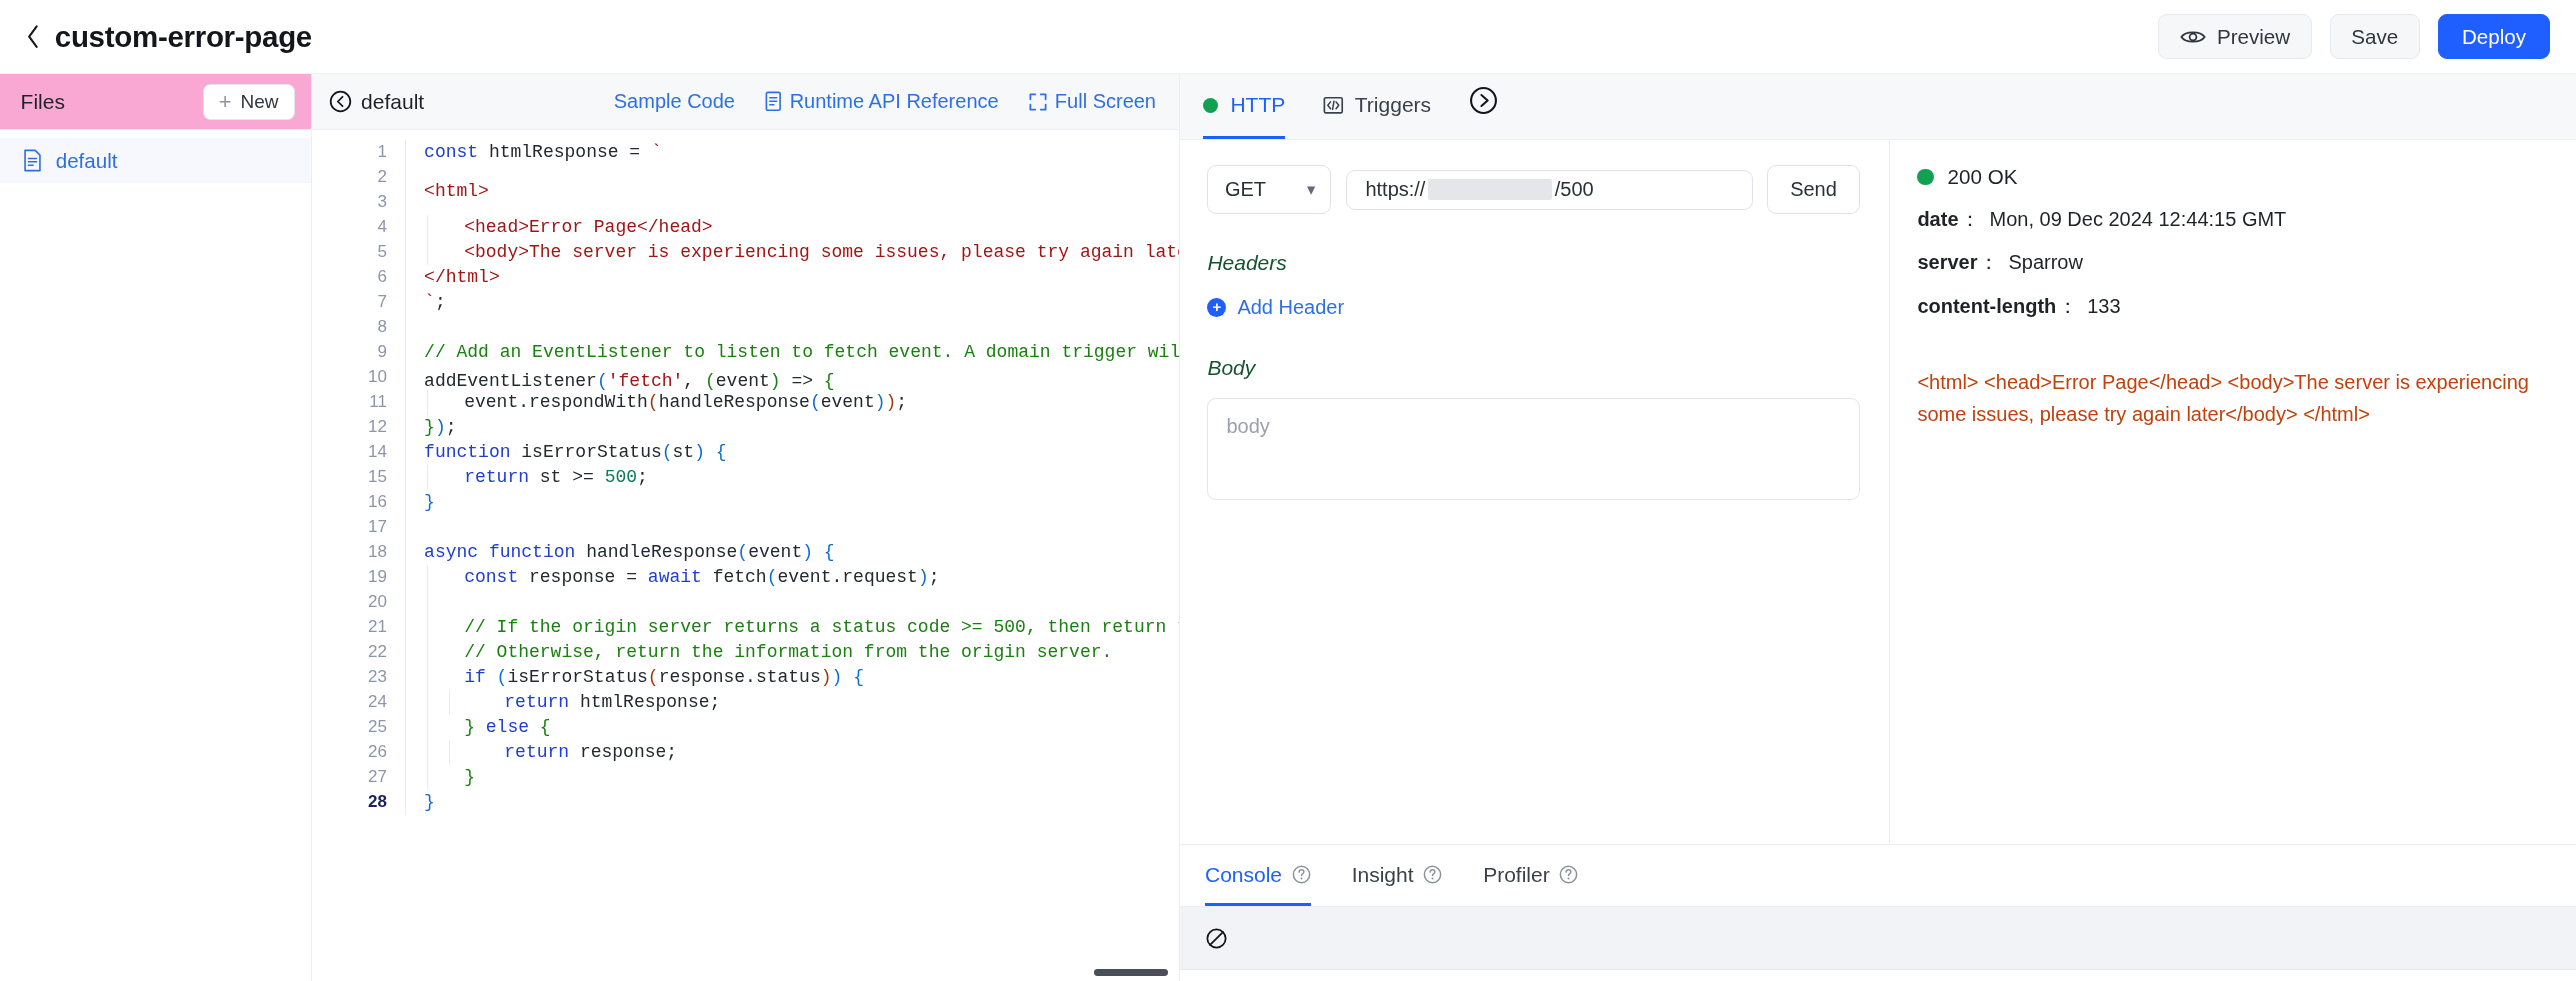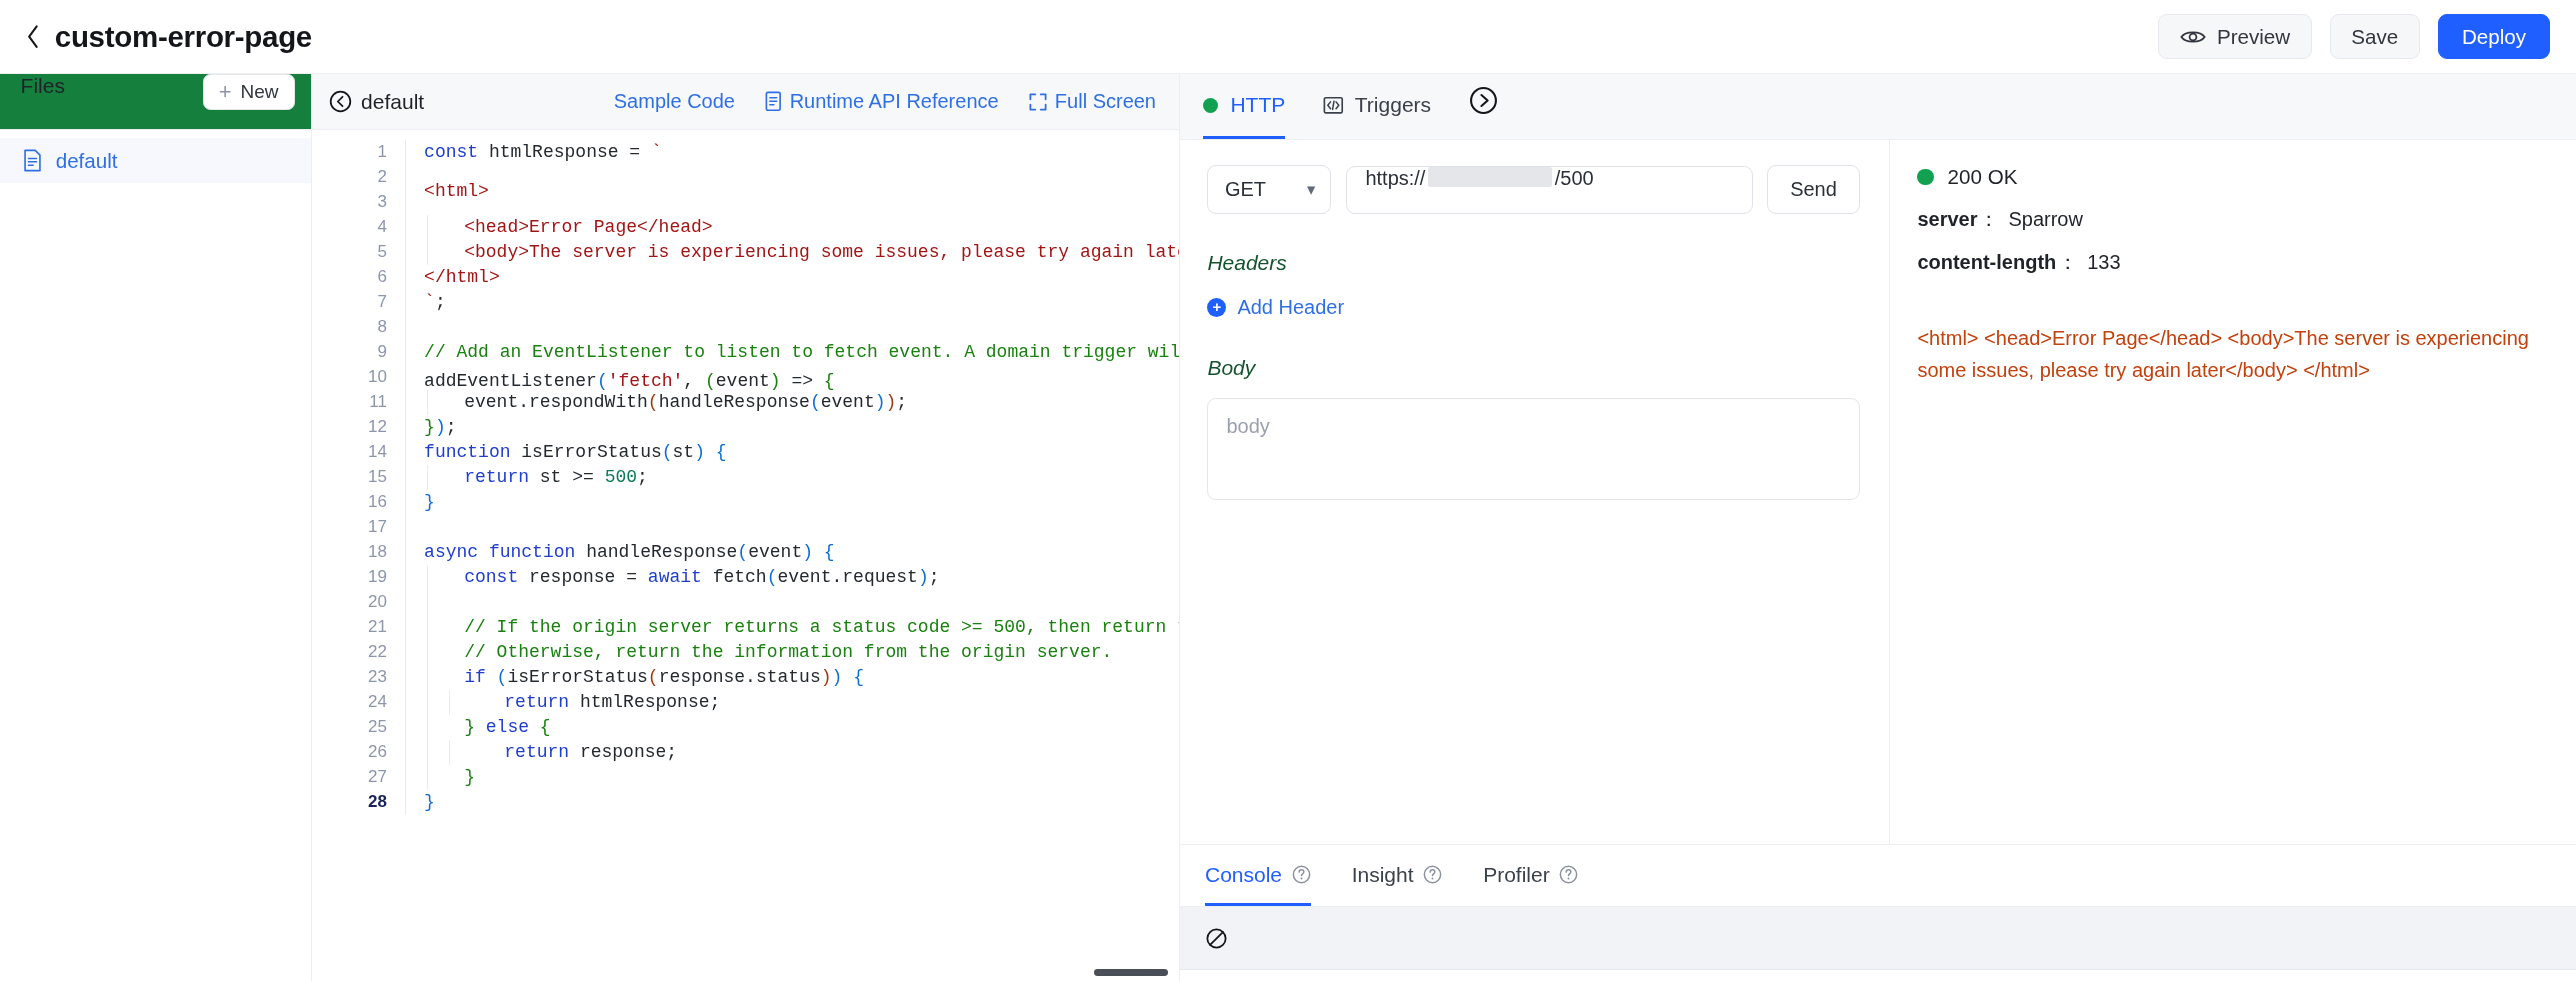--- a/index.html
+++ b/index.html
@@ -44,23 +44,23 @@
 
   
   .files-col {
     width: 312px; min-width: 312px;
     display: flex; flex-direction: column;
     border-right: 1.4px solid #eceef2;
     background: #ffffff;
   }
   .files-head {
     height: 56px; min-height: 56px;
-    display: flex; 
+    display: flex; align-items: center;
     padding: 0 16.5px 0 20.6px;
-    background: #15803d;
+    background: #f9a8d4;
     border-bottom: 1.4px solid #eceef2;
   }
   .files-title { font-size: 21px; color: #1f2329; }
   .files-head-spacer { flex: 1 1 auto; }
   .new-btn {
     height: 36px; background: #ffffff; border: 1.4px solid #e5e7ec; border-radius: 7.5px;
     display: inline-flex; align-items: center; padding: 0 15px;
     font-size: 19px; color: #31363f; cursor: pointer;
   }
   .new-plus { color: #8e96a3; font-size: 22px; margin-right: 9px; line-height: 1; }
@@ -152,23 +152,23 @@
   .rc-body { flex: 1 1 auto; display: flex; min-height: 0; }
   .req-pane { width: 710px; min-width: 710px; padding: 25px 29px 0 27.4px; border-right: 1.4px solid #eceef2; }
   .req-row { display: flex; align-items: center; }
   .method-sel {
     width: 124px; height: 49px; border: 1.4px solid #dfe2e8; border-radius: 9px;
     display: flex; align-items: center; justify-content: space-between;
     padding: 0 15px 0 16.5px; font-size: 20px; color: #2b3038; cursor: pointer; background: #fff;
   }
   .chev-d { color: #616a78; font-size: 16.5px; }
   .url-input {
-    flex: 1 1 auto; height: 48px; margin-left: 15px;
+    flex: 1 1 auto; height: 40px; margin-left: 15px;
     border: 1.4px solid #dfe2e8; border-radius: 9px; background: #fff;
-    display: flex; align-items: flex-start; padding: 0 18px; font-size: 20px; color: #2b3038;
+    display: flex; align-items: center; padding: 0 18px; font-size: 20px; color: #2b3038;
     overflow: hidden; white-space: nowrap;
   }
   .redacted {
     display: inline-block; width: 124px; height: 20.6px;
     background: #e4e6ea; border-radius: 2.1px; margin: 0 2.7px; vertical-align: middle;
   }
   .send-btn {
     width: 93px; height: 49px; margin-left: 13.7px;
     border: 1.4px solid #dfe2e8; border-radius: 9px; background: #fff;
     display: flex; align-items: center; justify-content: center;
@@ -402,20 +402,21 @@
               <span>body</span>
             </div>
           </div>
 
           <div class="res-pane">
             <div class="res-status">
               <span class="dot-green"></span>
               <span>200 OK</span>
             </div>
             <div id="res-headers">
+                <div class="res-kv"><span class="k-name">date</span><span class="k-sep">：</span><span>Mon, 09 Dec 2024 12:44:15 GMT</span></div>
                 <div class="res-kv"><span class="k-name">server</span><span class="k-sep">：</span><span>Sparrow</span></div>
                 <div class="res-kv"><span class="k-name">content-length</span><span class="k-sep">：</span><span>133</span></div>
               </div>
             <div class="res-text">&lt;html&gt; &lt;head&gt;Error Page&lt;/head&gt; &lt;body&gt;The server is experiencing some issues, please try again later&lt;/body&gt; &lt;/html&gt;</div>
           </div>
         </div>
       </div>
 
       <div class="rc-bottom">
         <div class="con-tabs">

